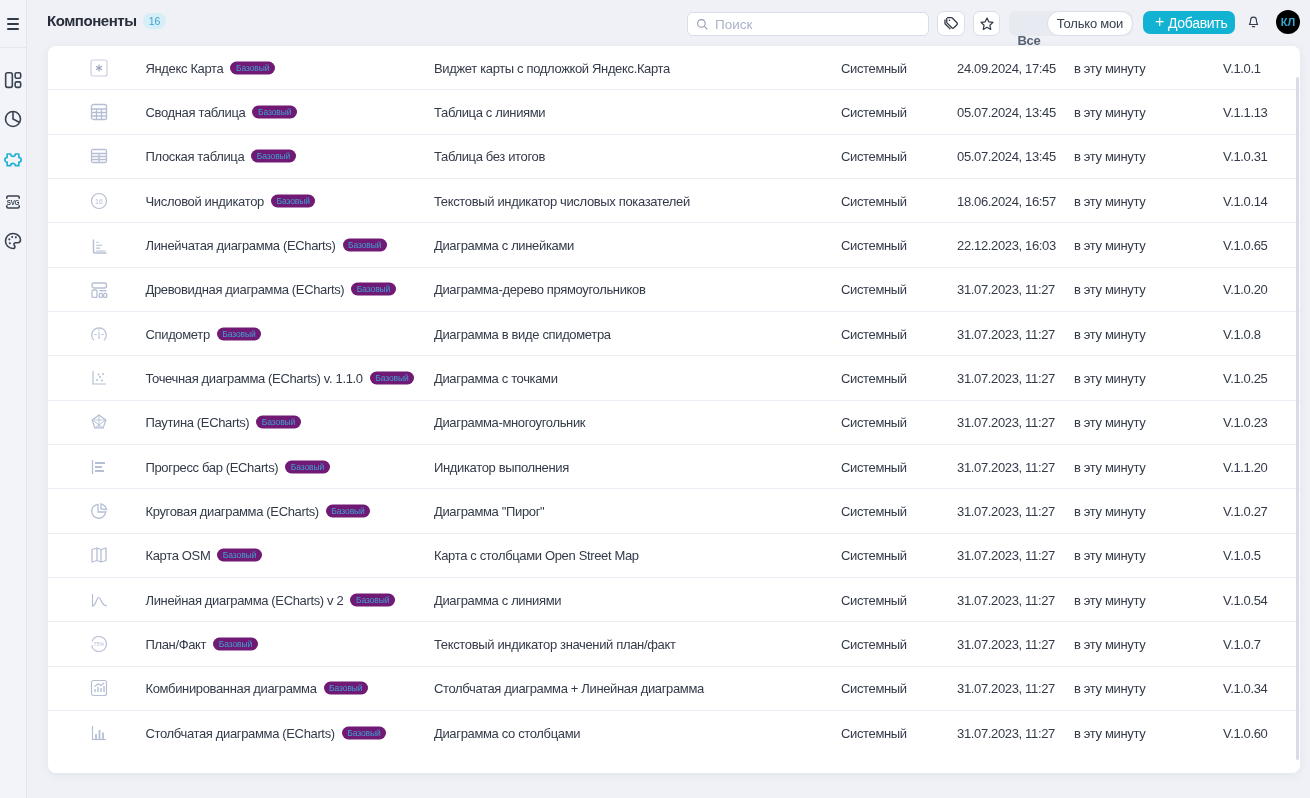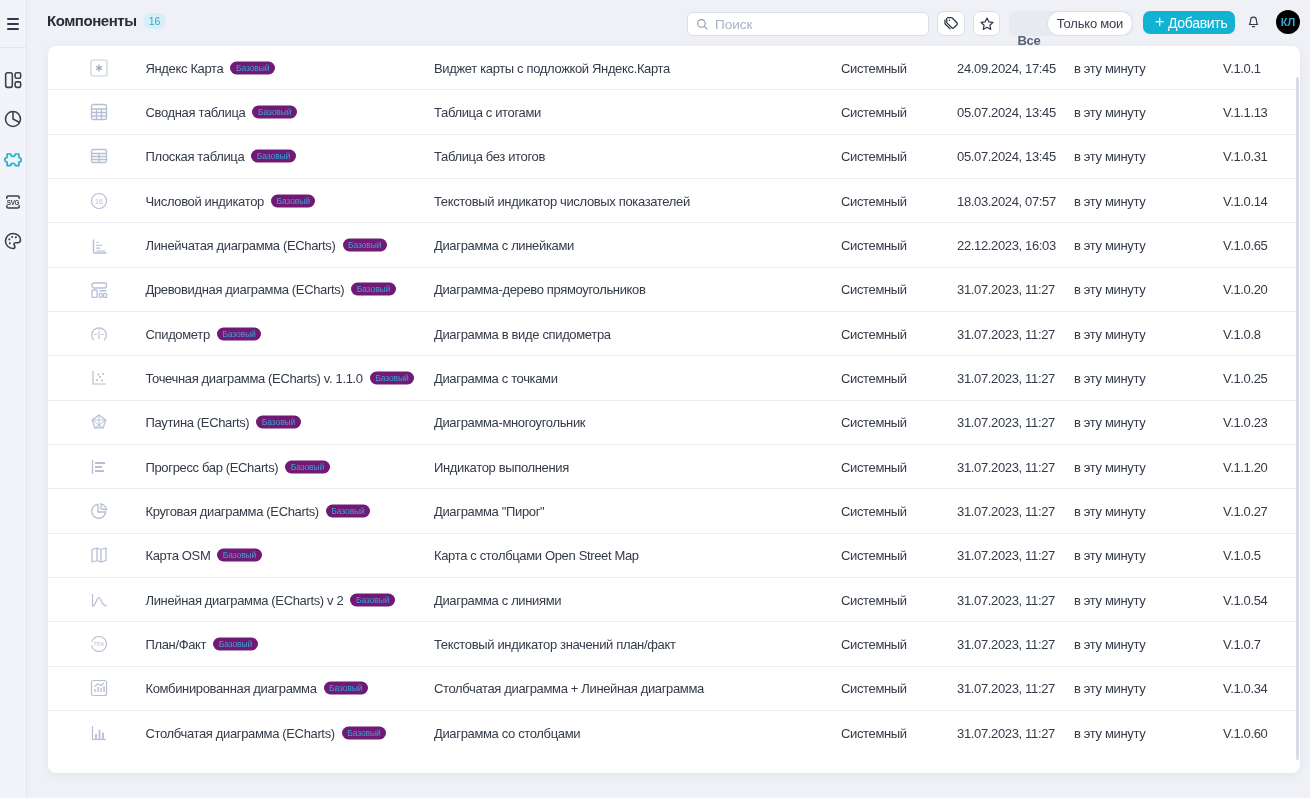--- a/index.html
+++ b/index.html
@@ -157,21 +157,21 @@
       <span class="cell ver">V.1.0.1</span>
     </div>
     <div class="row">
       <span class="ticon">
           <svg viewBox="0 0 18 18" fill="none" stroke="currentColor" stroke-width="1.3">
             <rect x="1.5" y="1.5" width="15" height="15" rx="2"></rect>
             <path d="M1.5 6h15M6.5 6v10.5M11.5 6v10.5M1.5 9.5h15M1.5 13h15"></path>
           </svg>
         </span>
       <span class="cell name">Сводная таблица<i class="badge">Базовый</i></span>
-      <span class="cell desc">Таблица с итогами</span>
+      <span class="cell desc">Таблица с линиями</span>
       <span class="cell auth">Системный</span>
       <span class="cell crea">05.07.2024, 13:45</span>
       <span class="cell edit">в эту минуту</span>
       <span class="cell ver">V.1.1.13</span>
     </div>
     <div class="row">
       <span class="ticon">
           <svg viewBox="0 0 18 18" fill="none" stroke="currentColor" stroke-width="1.3">
             <rect x="1.5" y="2.5" width="15" height="13" rx="1.5"></rect>
             <path d="M1.5 6.5h15M1.5 9.5h15M1.5 12.5h15M9 6.5v9"></path>
@@ -187,21 +187,21 @@
     <div class="row">
       <span class="ticon">
           <svg viewBox="0 0 18 18" fill="none">
             <circle cx="9" cy="9" r="7.5" stroke="currentColor" stroke-width="1.2"></circle>
             <text x="9" y="11.6" font-size="7" fill="currentColor" text-anchor="middle" font-family="Liberation Sans">16</text>
           </svg>
         </span>
       <span class="cell name">Числовой индикатор<i class="badge">Базовый</i></span>
       <span class="cell desc">Текстовый индикатор числовых показателей</span>
       <span class="cell auth">Системный</span>
-      <span class="cell crea">18.03.2024, 07:57</span>
+      <span class="cell crea">18.06.2024, 16:57</span>
       <span class="cell edit">в эту минуту</span>
       <span class="cell ver">V.1.0.14</span>
     </div>
     <div class="row">
       <span class="ticon">
           <svg viewBox="0 0 18 18" fill="none" stroke="currentColor">
             <path d="M3.5 3.5v12.4c0 .6.4 1 1 1h12" stroke-width="1.5"></path>
             <path d="M6.2 6.3h2.5M6.2 9.2h6M6.2 12.1h4M6.2 15h9.3" stroke-width="1.1"></path>
           </svg>
         </span>

